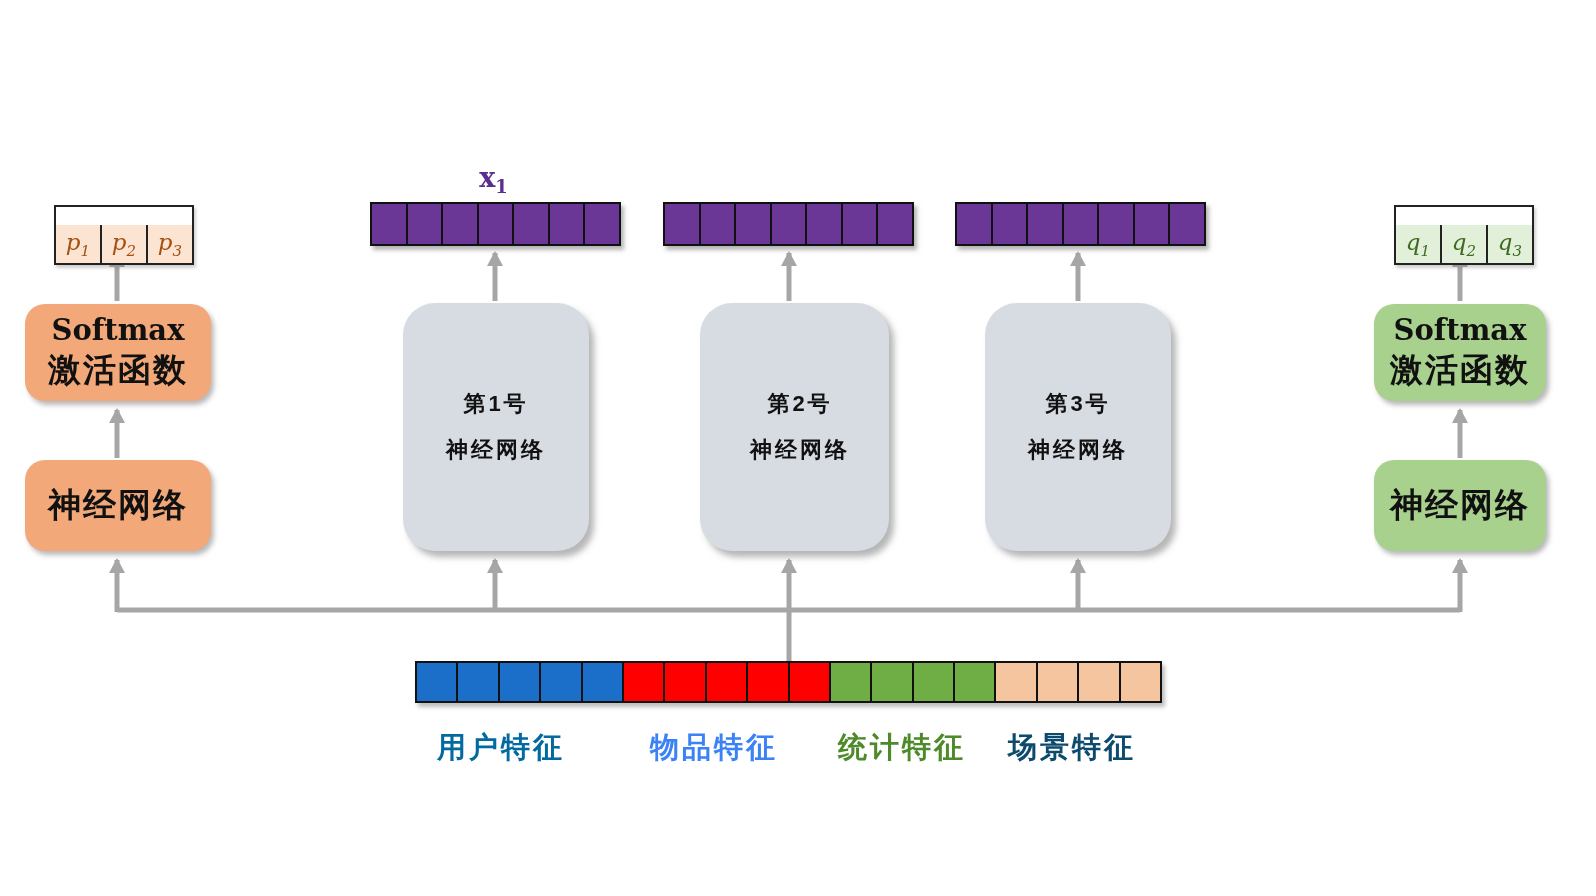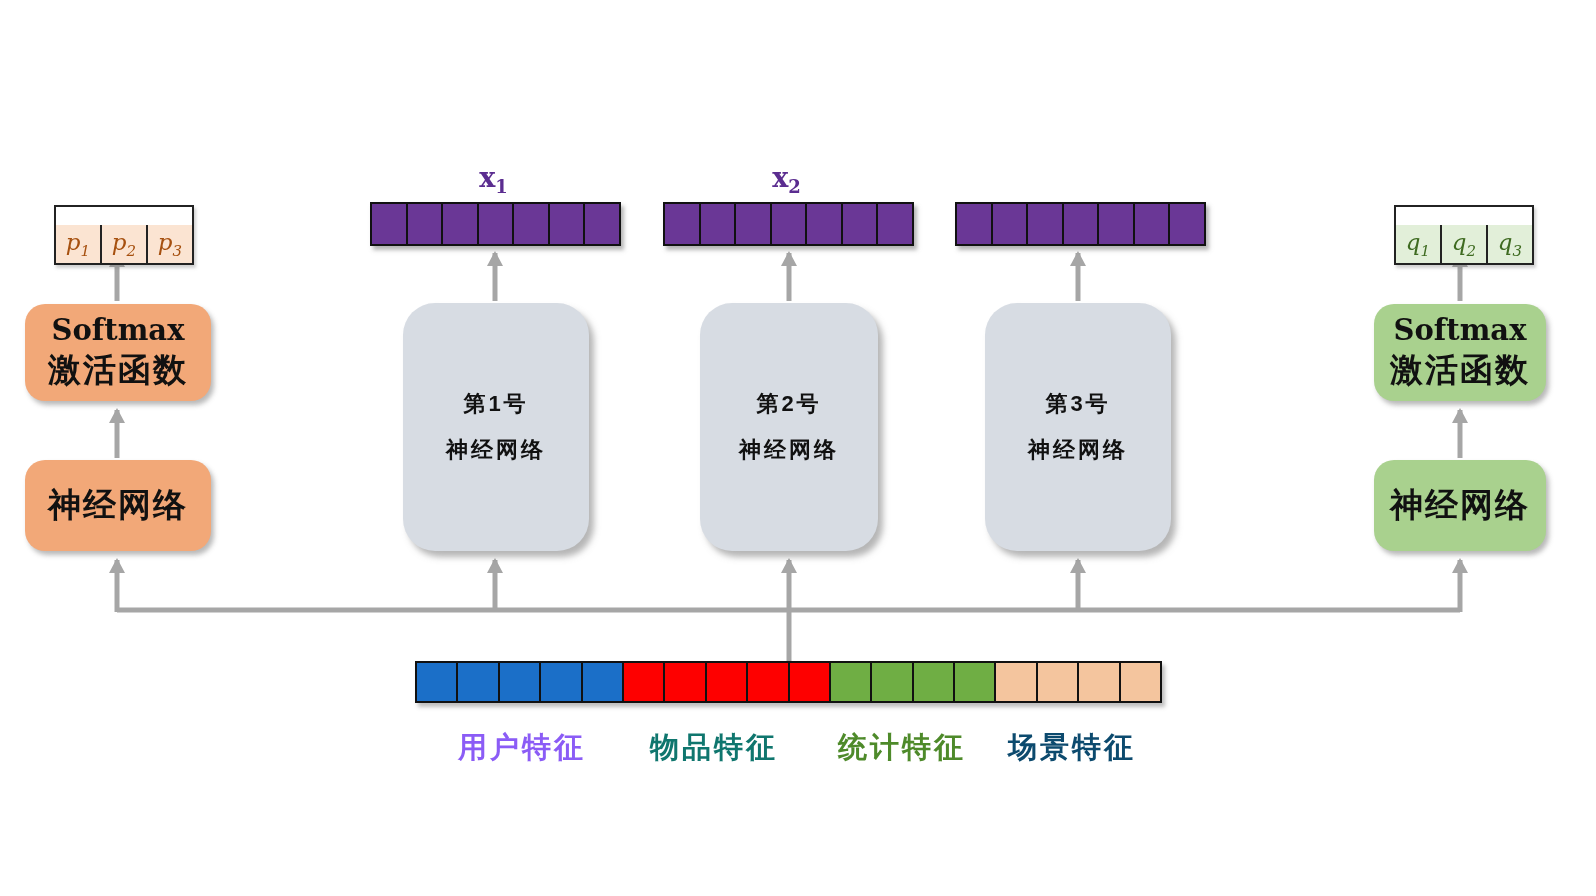--- a/index.html
+++ b/index.html
@@ -159,33 +159,30 @@
       <div class="cell"></div>
       <div class="cell"></div>
       <div class="cell"></div>
       <div class="cell"></div>
     </div>
   <div class="expert-box" style="left:403px;top:303px;width:186px;height:248px;">
     <div class="expert-line">第1号</div>
     <div class="expert-line">神经网络</div>
   </div>
 
-  <div class="vec-label" style="left:663px;top:162px;width:247px;">
-    <span>x</span><sub>2</sub>
-  </div>
   <div class="pvec" style="left:663px;top:202px;width:247px;">
       <div class="cell"></div>
       <div class="cell"></div>
       <div class="cell"></div>
       <div class="cell"></div>
       <div class="cell"></div>
       <div class="cell"></div>
       <div class="cell"></div>
     </div>
-  <div class="expert-box" style="left:700px;top:303px;width:178px;height:248px;">
+  <div class="expert-box" style="left:700px;top:303px;width:178px;height:248px;padding-left:11px;">
     <div class="expert-line">第2号</div>
     <div class="expert-line">神经网络</div>
   </div>
 
   <div class="pvec" style="left:955px;top:202px;width:247px;">
       <div class="cell"></div>
       <div class="cell"></div>
       <div class="cell"></div>
       <div class="cell"></div>
       <div class="cell"></div>
@@ -211,18 +208,18 @@
       <div class="cell" style="background: rgb(111, 174, 68);"></div>
       <div class="cell" style="background: rgb(111, 174, 68);"></div>
       <div class="cell" style="background: rgb(111, 174, 68);"></div>
       <div class="cell" style="background: rgb(111, 174, 68);"></div>
       <div class="cell" style="background: rgb(244, 197, 158);"></div>
       <div class="cell" style="background: rgb(244, 197, 158);"></div>
       <div class="cell" style="background: rgb(244, 197, 158);"></div>
       <div class="cell" style="background: rgb(244, 197, 158);"></div>
     </div>
 
-  <span class="segment-label" style="left: 458px; top: 728px; color: #8b5cf6;">用户特征</span>
-  <span class="segment-label" style="left: 650px; top: 728px; color: #0f766e;">物品特征</span>
+  <span class="segment-label" style="left: 437px; top: 728px; color: #0369a1;">用户特征</span>
+  <span class="segment-label" style="left: 650px; top: 728px; color: #3b82f6;">物品特征</span>
   <span class="segment-label" style="left: 838px; top: 728px; color: rgb(78, 138, 42); text-align: right;">统计特征</span>
   <span class="segment-label" style="left: 1008px; top: 728px; color: #0c4a6e;">场景特征</span>
 
 </div>
 
 </body></html>

